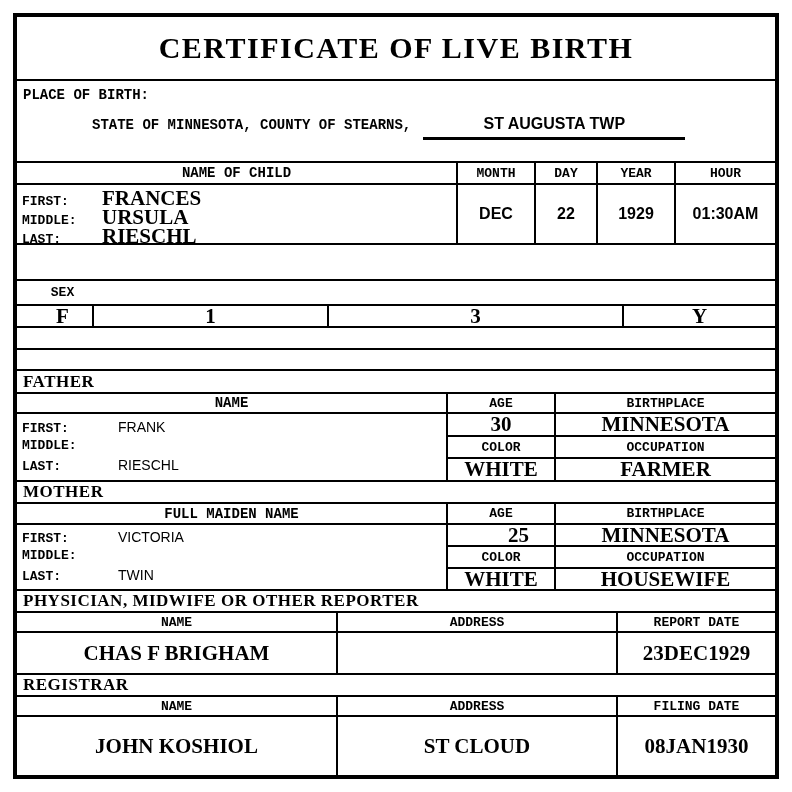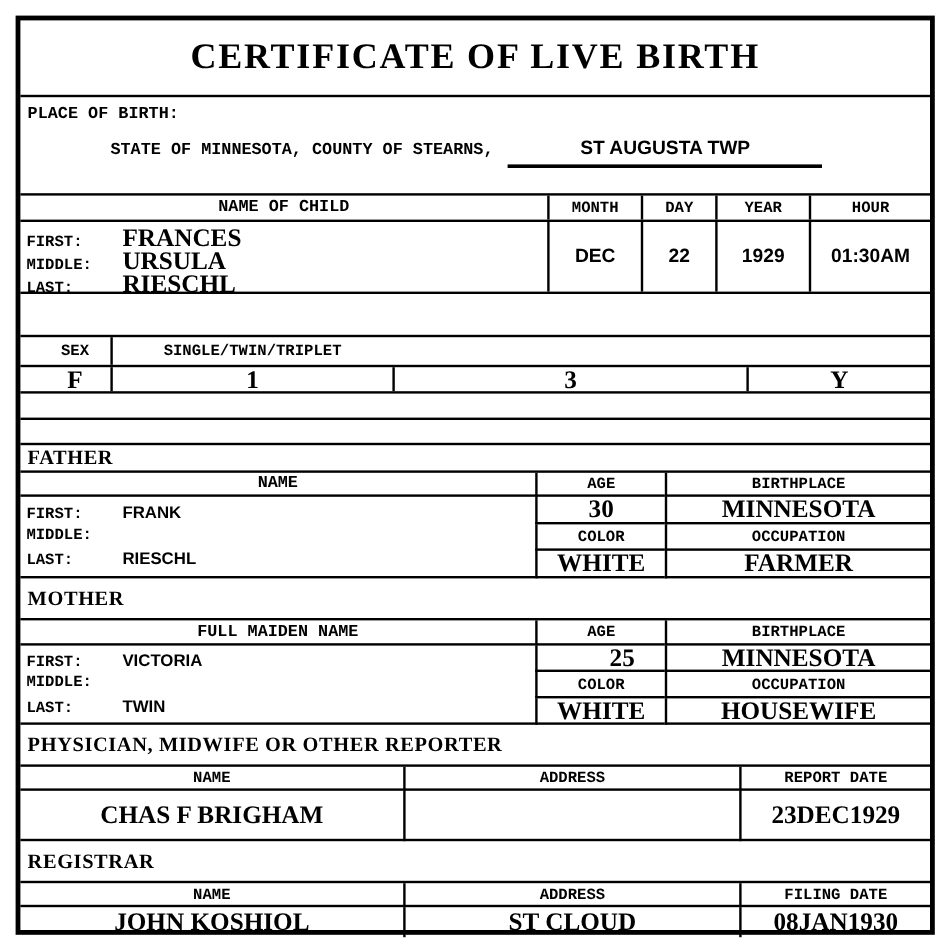--- a/index.html
+++ b/index.html
@@ -14,21 +14,21 @@
   }
   .r{box-sizing:border-box;flex:0 0 auto;}
   .bb{border-bottom:2px solid #000;}
   .bl{border-left:2px solid #000;}
   .cell{display:flex;align-items:center;justify-content:center;box-sizing:border-box;overflow:hidden;}
 
   
   .serifhead{font-family:"Liberation Serif",serif;font-weight:bold;}
   .monolbl{font-family:"Liberation Mono",monospace;font-weight:bold;font-size:13px;}
   .monolbl14{font-family:"Liberation Mono",monospace;font-weight:bold;font-size:14px;}
-  .sansval{font-family:"Liberation Sans",sans-serif;font-weight:bold;font-size:14px;}
+  .sansval{font-family:"Liberation Sans",sans-serif;font-weight:normal;font-size:14px;margin-left:16px;}
   .sansval15{font-family:Liberation Serif, serif;font-weight:bold;font-size:21px;}
   .sansval16{font-family:"Liberation Sans",sans-serif;font-weight:bold;font-size:16px;}
 
   
   .title-row{height:64px;display:flex;align-items:center;justify-content:center;}
   .title-row .t{font-size:30px;letter-spacing:1.5px;}
 
   
   .place-row{height:82px;padding:6px 6px 0 6px;}
   .pob-line{margin-top:12px;padding-left:69px;display:flex;align-items:baseline;}
@@ -53,21 +53,21 @@
   .sex-heads{height:25px;}
   .sex-vals{height:22px;}
 
   .spacer-a{height:36px;}
   .spacer-b{height:22px;}
   .spacer-c{height:21px;}
 
   
   .section-row{display:flex;align-items:center;padding-left:6px;font-size:17px;letter-spacing:.5px;}
   .h23{height:23px;}
-  .h22{height:35px;}
+  .h22{height:22px;}
 
   
   .parent-grid{display:grid;grid-template-columns:429px 108px 1fr;}
   .father-grid{grid-template-rows:20px 23px 22px 23px;}
   .mother-grid{grid-template-rows:21px 22px 22px 22px;}
   .span-name{grid-column:1;grid-row:2 / span 3;}
 
   
   .rep-grid{display:grid;grid-template-columns:319px 280px 1fr;}
   .reporter-grid{grid-template-rows:20px 42px;}
@@ -118,21 +118,20 @@
       <div class="cell bl sansval16">DEC</div>
       <div class="cell bl sansval16">22</div>
       <div class="cell bl sansval16">1929</div>
       <div class="cell bl sansval16">01:30AM</div>
     </div>
 
     <div class="r bb spacer-a"></div>
 
     <div class="r bb grid4 sex-heads">
       <div class="cell monolbl">SEX</div>
-      <div class="cell bl monolbl">SINGLE/TWIN/TRIPLET</div>
     </div>
 
     <div class="r bb grid4 sex-vals">
       <div class="cell sansval15">F</div>
       <div class="cell bl sansval15">1</div>
       <div class="cell bl sansval15">3</div>
       <div class="cell bl sansval15">Y</div>
     </div>
 
     <div class="r bb spacer-b"></div>

